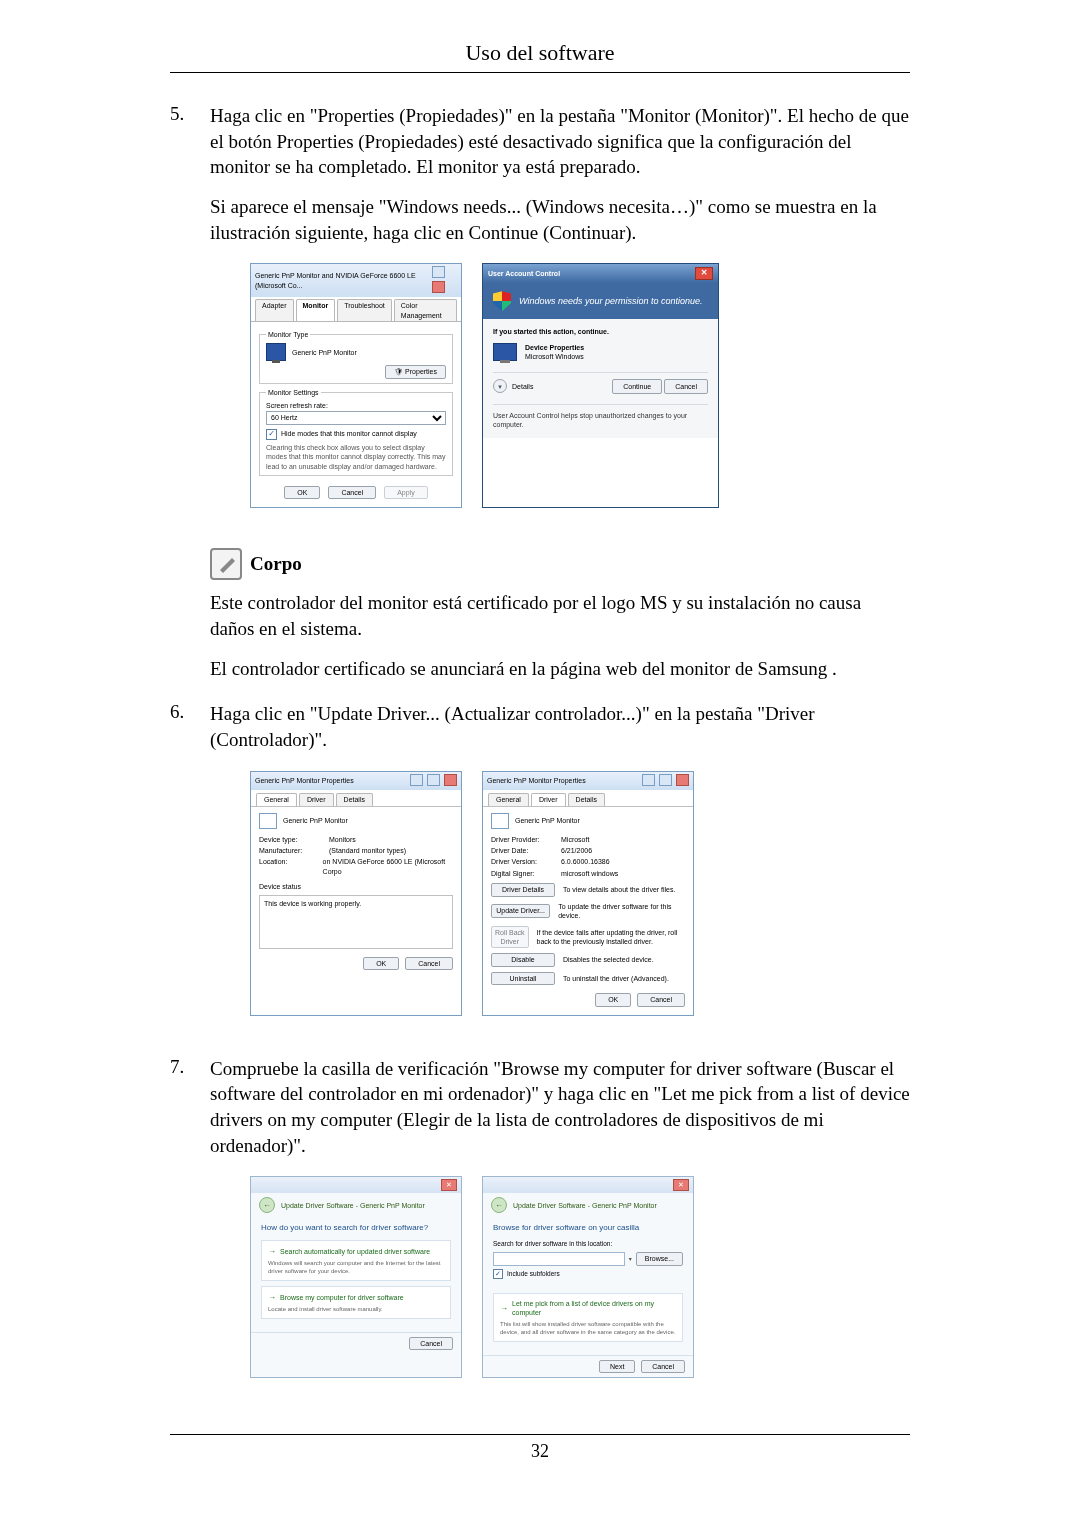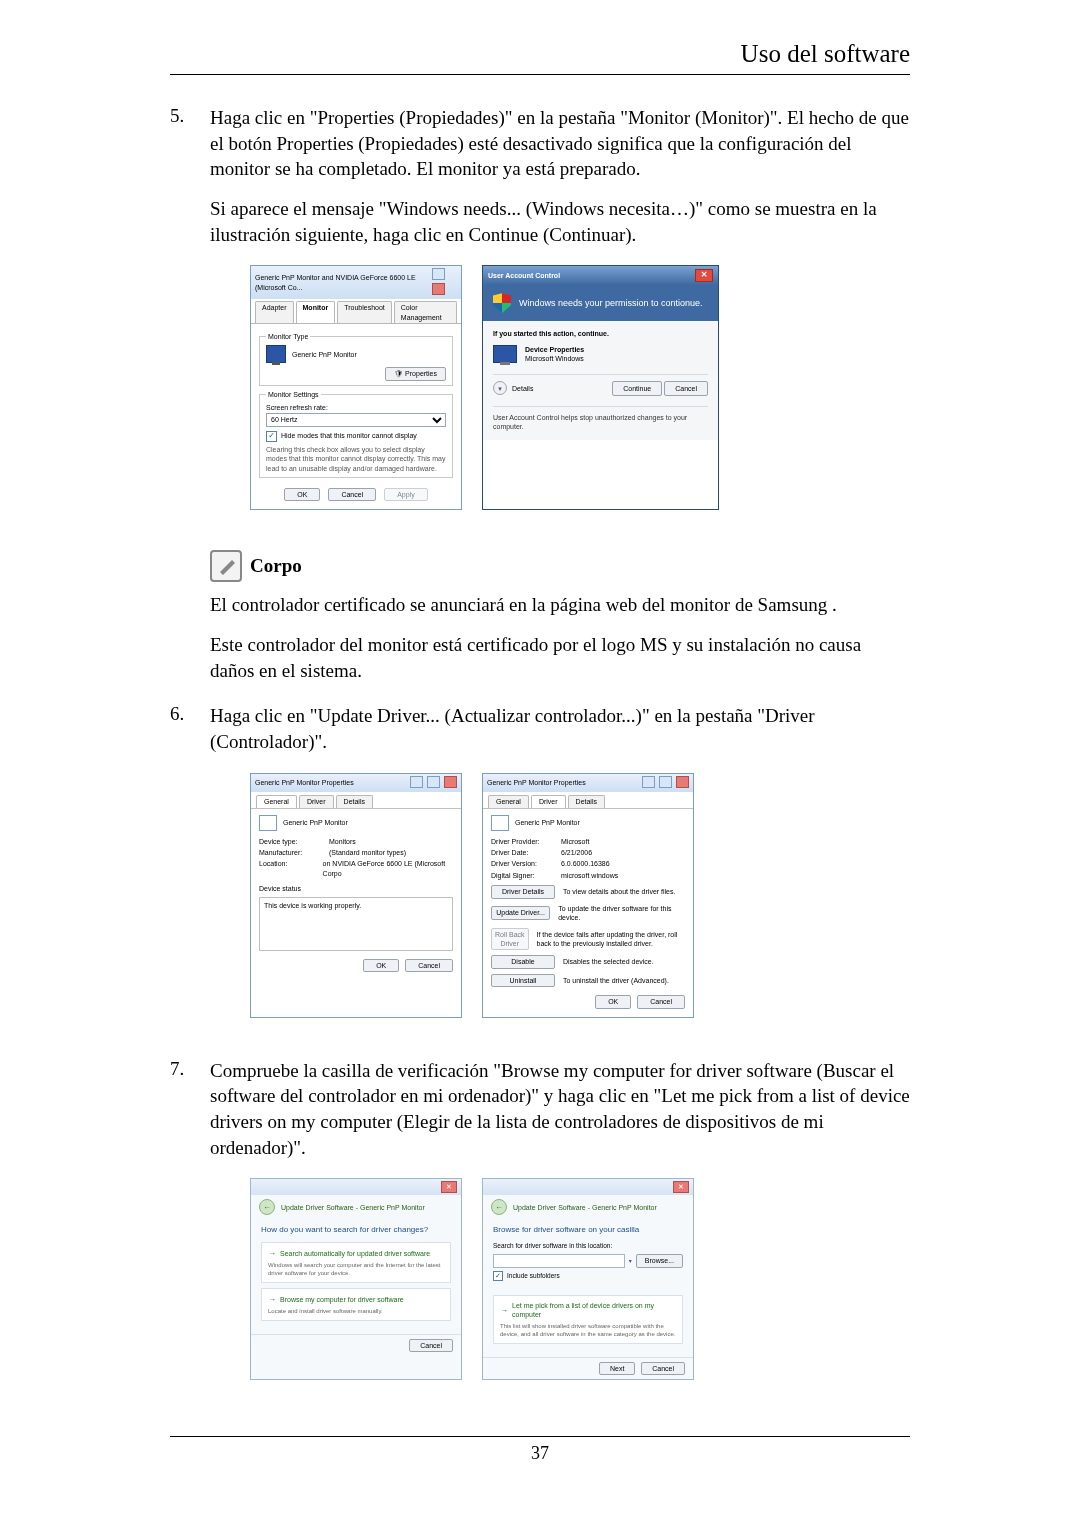--- a/index.html
+++ b/index.html
@@ -11,22 +11,22 @@
     width: 1080px;
   }
   .page {
     width: 1080px;
     min-height: 1527px;
     padding: 40px 170px 30px 170px;
     box-sizing: border-box;
     position: relative;
   }
   .header-title {
-    text-align: right;
-    font-size: 25px;
+    text-align: center;
+    font-size: 22px;
     margin-bottom: 6px;
   }
   .hr {
     border: none;
     border-top: 1px solid #000;
     margin: 0 0 30px 0;
   }
   .footer-hr {
     border: none;
     border-top: 1px solid #000;
@@ -128,21 +128,21 @@
     color: #fff; font-weight: bold;
     padding: 3px 5px;
     display: flex; justify-content: space-between; align-items: center;
   }
   .figB .titlebar .wbtn {
     width: 16px; height: 11px; background: #e04b3e; border: 1px solid #9e2e25;
     display:flex; align-items:center; justify-content:center; color:#fff; font-size:8px;
   }
   .figB .band {
     background: #3e6aa1; color: #fff; padding: 8px 10px; font-size: 9px;
-    display: flex; align-items: center; gap: 8px;
+    display: flex; align-items: center; gap: 8px; font-style: italic;
   }
   .figB .shield {
     width: 18px; height: 20px; background:
       conic-gradient(#d22 0 25%, #2b7 0 50%, #26a 0 75%, #fc3 0 100%);
     clip-path: polygon(50% 0,100% 12%,100% 60%,50% 100%,0 60%,0 12%);
   }
   .figB .body { padding: 8px 10px; background: #f4f6f8; }
   .figB .row { display: flex; align-items: center; gap: 8px; margin-top: 6px; }
   .figB .appicon {
     width: 22px; height: 16px; background: #2a56a5; border: 1px solid #183a74; position: relative;
@@ -333,22 +333,22 @@
   <div class="nota">
     <div class="nota-head">
       <span class="nota-icon">
         <svg viewBox="0 0 24 24">
             <path d="M4 20 L18 6 L22 10 L8 24 Z M18 6 L20 4 L24 8 L22 10 Z" fill="#888"></path>
           </svg>
       </span>
       <span>Corpo</span>
     </div>
     <div class="nota-body">
+      <p>Este controlador del monitor está certificado por el logo MS y su instalación no causa daños en el sistema.</p>
       <p>El controlador certificado se anunciará en la página web del monitor de Samsung .</p>
-      <p>Este controlador del monitor está certificado por el logo MS y su instalación no causa daños en el sistema.</p>
     </div>
   </div>
 
   <div class="step">
     <div class="step-num">6.</div>
     <div class="step-body">
       <div>Haga clic en "Update Driver... (Actualizar controlador...)" en la pestaña "Driver (Controlador)".</div>
 
       <div class="fig-row indent-figs">
 
@@ -469,21 +469,21 @@
 
         <div class="fig wiz">
           <div class="titlebar">
             <span class="wbtn">✕</span>
           </div>
           <div class="crumb">
             <span class="back">←</span>
             <span>Update Driver Software - Generic PnP Monitor</span>
           </div>
           <div class="body">
-            <h4>How do you want to search for driver changes?</h4>
+            <h4>How do you want to search for driver software?</h4>
             <div class="opt">
               <div class="t">Search automatically for updated driver software</div>
               <div class="d">Windows will search your computer and the Internet for the latest driver software for your device.</div>
             </div>
             <div class="opt">
               <div class="t">Browse my computer for driver software</div>
               <div class="d">Locate and install driver software manually.</div>
             </div>
           </div>
           <div class="foot">
@@ -520,15 +520,15 @@
             <span class="figBtn">Next</span>
             <span class="figBtn">Cancel</span>
           </div>
         </div>
 
       </div>
     </div>
   </div>
 
   <hr class="footer-hr">
-  <div class="page-num">37</div>
+  <div class="page-num">32</div>
 
 </div>
 
 </body></html>

